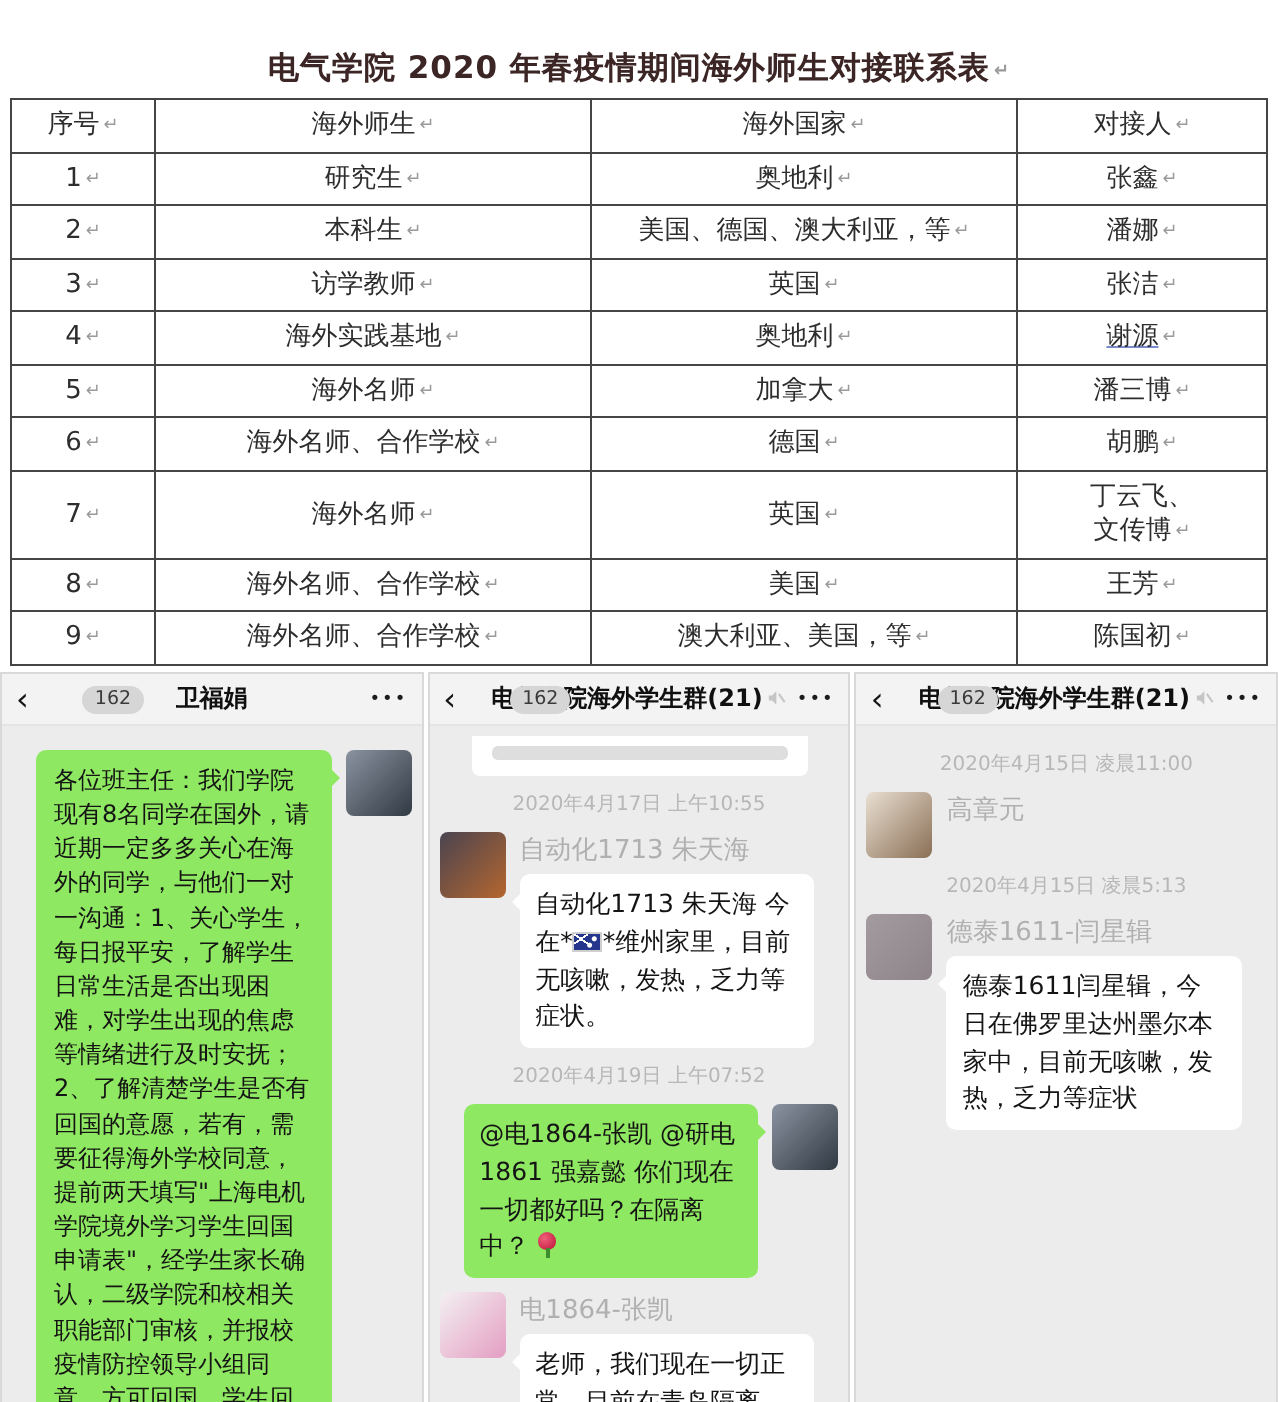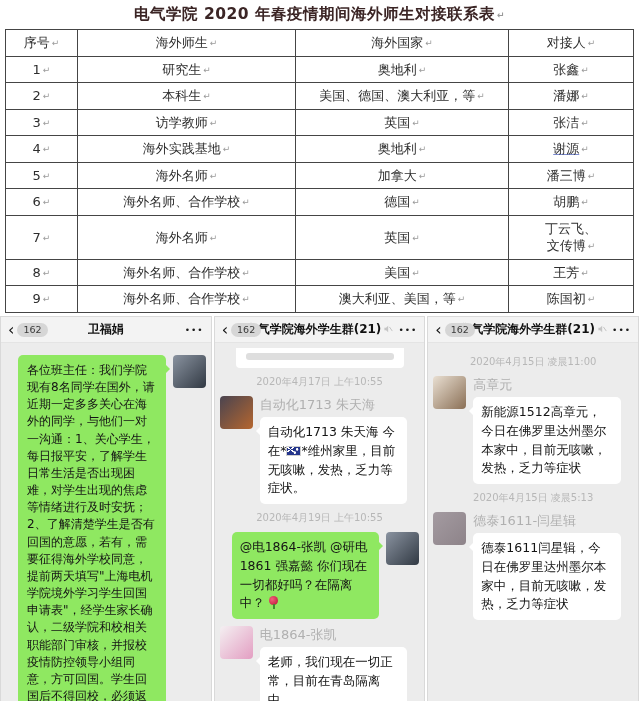--- a/index.html
+++ b/index.html
@@ -2,38 +2,38 @@
 <html><head>
 <meta charset="utf-8">
 <style>
   * { margin:0; padding:0; box-sizing:border-box; }
   html,body { width:639px; height:701px; }
   body { font-family:"DejaVu Sans","Liberation Sans",sans-serif; background:#fff; overflow:hidden; }
   .page { width:639px; height:701px; display:flex; flex-direction:column; overflow:hidden; background:#fff; }
 
   
   .doc-section { padding:3px 5px 0 5px; background:#fff; }
-  .doc-title { text-align:center; font-weight:bold; font-size:15.5px; color:#3b2525; padding:1px 0 4px 0; letter-spacing:.5px; }
+  .doc-title { text-align:center; font-weight:bold; font-size:15.5px; color:#3b2525; padding:1px 0 4px 0; letter-spacing:.5px;margin-top:20px; }
   table.contact { width:100%; border-collapse:collapse; table-layout:fixed;padding-left:48px; }
   table.contact th, table.contact td {
     border:1px solid #454545; text-align:center; vertical-align:middle;
     font-size:13px; font-weight:normal; color:#2d2d2d; padding:4px 2px; line-height:1.35;
   }
   table.contact .c0 { width:72px; } .c1 { width:218px; } .c2 { width:213px; }
   .cell-text { white-space:pre-line; }
   .cell-text.u { text-decoration:underline; text-decoration-color:#7b8bd0; }
   .mark { color:#9a9a9a; font-size:9px; margin-left:2px; vertical-align:1px; }
 
   
   .chat-section { flex:1; display:flex; gap:2px; background:#fff; margin-top:3px; min-height:0; }
   .chat-panel { flex:1; background:#ececec; overflow:hidden; border:1px solid #d9d9d9; border-bottom:none; display:flex; flex-direction:column; min-width:0; }
   .chat-header { height:26px; flex:none; display:flex; align-items:center; padding:0 7px; background:#f3f3f3; position:relative; border-bottom:1px solid #e4e4e4; }
   .back-btn { display:flex; align-items:center; gap:3px; cursor:pointer; z-index:2; }
   .back-chevron { font-size:16px; color:#141414; line-height:1; }
-  .badge { background:#d6d6d6; border-radius:9px; font-size:9.5px; line-height:14px; padding:0 6px; color:#3a3a3a; }
+  .badge { background:#d6d6d6; border-radius:9px; font-size:9.5px; line-height:14px; padding:0 6px; color:#3a3a3a;margin-left:24px; }
   .chat-title { position:absolute; left:50%; transform:translateX(-50%); display:flex; align-items:center; gap:2px; font-size:12px; font-weight:bold; color:#101010; white-space:nowrap; max-width:150px; overflow:hidden; }
   .menu-btn { margin-left:auto; font-size:9px; letter-spacing:1px; color:#1c1c1c; cursor:pointer; z-index:2; }
 
   .chat-body { flex:1; padding:5px 5px 0 5px; overflow:hidden; }
   .date-sep { text-align:center; font-size:10px; color:#b7b7b7; margin:7px 0 6px 0; }
   .fragment-bubble { width:168px; height:20px; background:#fff; border-radius:0 0 4px 4px; margin:0 auto; position:relative; overflow:hidden; }
   .fragment-bubble .blur-line { position:absolute; left:10px; right:10px; top:5px; height:7px; background:#dedede; border-radius:3px; }
 
   .msg-row { display:flex; align-items:flex-start; margin:7px 0; }
   .msg-row.sent { flex-direction:row-reverse; }
@@ -182,21 +182,21 @@
             <div class="blur-line"></div>
           </div>
           <div class="date-sep">2020年4月17日 上午10:55</div>
           <div class="msg-row received">
             <div class="avatar" style="background: linear-gradient(135deg, rgb(74, 68, 80), rgb(181, 102, 47));"></div>
             <div class="msg-content">
               <div class="sender">自动化1713 朱天海</div>
               <div class="bubble">自动化1713 朱天海 今在*<span class="icon-flag-au"></span>*维州家里，目前无咳嗽，发热，乏力等症状。</div>
             </div>
           </div>
-          <div class="date-sep">2020年4月19日 上午10:55</div>
+          <div class="date-sep">2020年4月19日 上午07:52</div>
           <div class="msg-row sent">
             <div class="avatar" style="background: linear-gradient(135deg, rgb(138, 147, 160), rgb(49, 57, 67));"></div>
             <div class="msg-content">
               <div class="bubble">@电1864-张凯 @研电1861 强嘉懿 你们现在一切都好吗？在隔离中？ <span class="icon-rose"></span></div>
             </div>
           </div>
           <div class="msg-row received">
             <div class="avatar" style="background: linear-gradient(135deg, rgb(244, 240, 242), rgb(227, 158, 194));"></div>
             <div class="msg-content">
               <div class="sender">电1864-张凯</div>
@@ -219,21 +219,20 @@
               </svg></span>
           </div>
           <div class="menu-btn">•••</div>
         </div>
         <div class="chat-body">
           <div class="date-sep">2020年4月15日 凌晨11:00</div>
           <div class="msg-row received">
             <div class="avatar" style="background: linear-gradient(135deg, rgb(233, 223, 210), rgb(138, 111, 85));"></div>
             <div class="msg-content">
               <div class="sender">高章元</div>
-              <div class="bubble">新能源1512高章元，今日在佛罗里达州墨尔本家中，目前无咳嗽，发热，乏力等症状</div>
             </div>
           </div>
           <div class="date-sep">2020年4月15日 凌晨5:13</div>
           <div class="msg-row received">
             <div class="avatar" style="background: linear-gradient(135deg, rgb(164, 155, 161), rgb(141, 131, 137));"></div>
             <div class="msg-content">
               <div class="sender">德泰1611-闫星辑</div>
               <div class="bubble">德泰1611闫星辑，今日在佛罗里达州墨尔本家中，目前无咳嗽，发热，乏力等症状</div>
             </div>
           </div>

